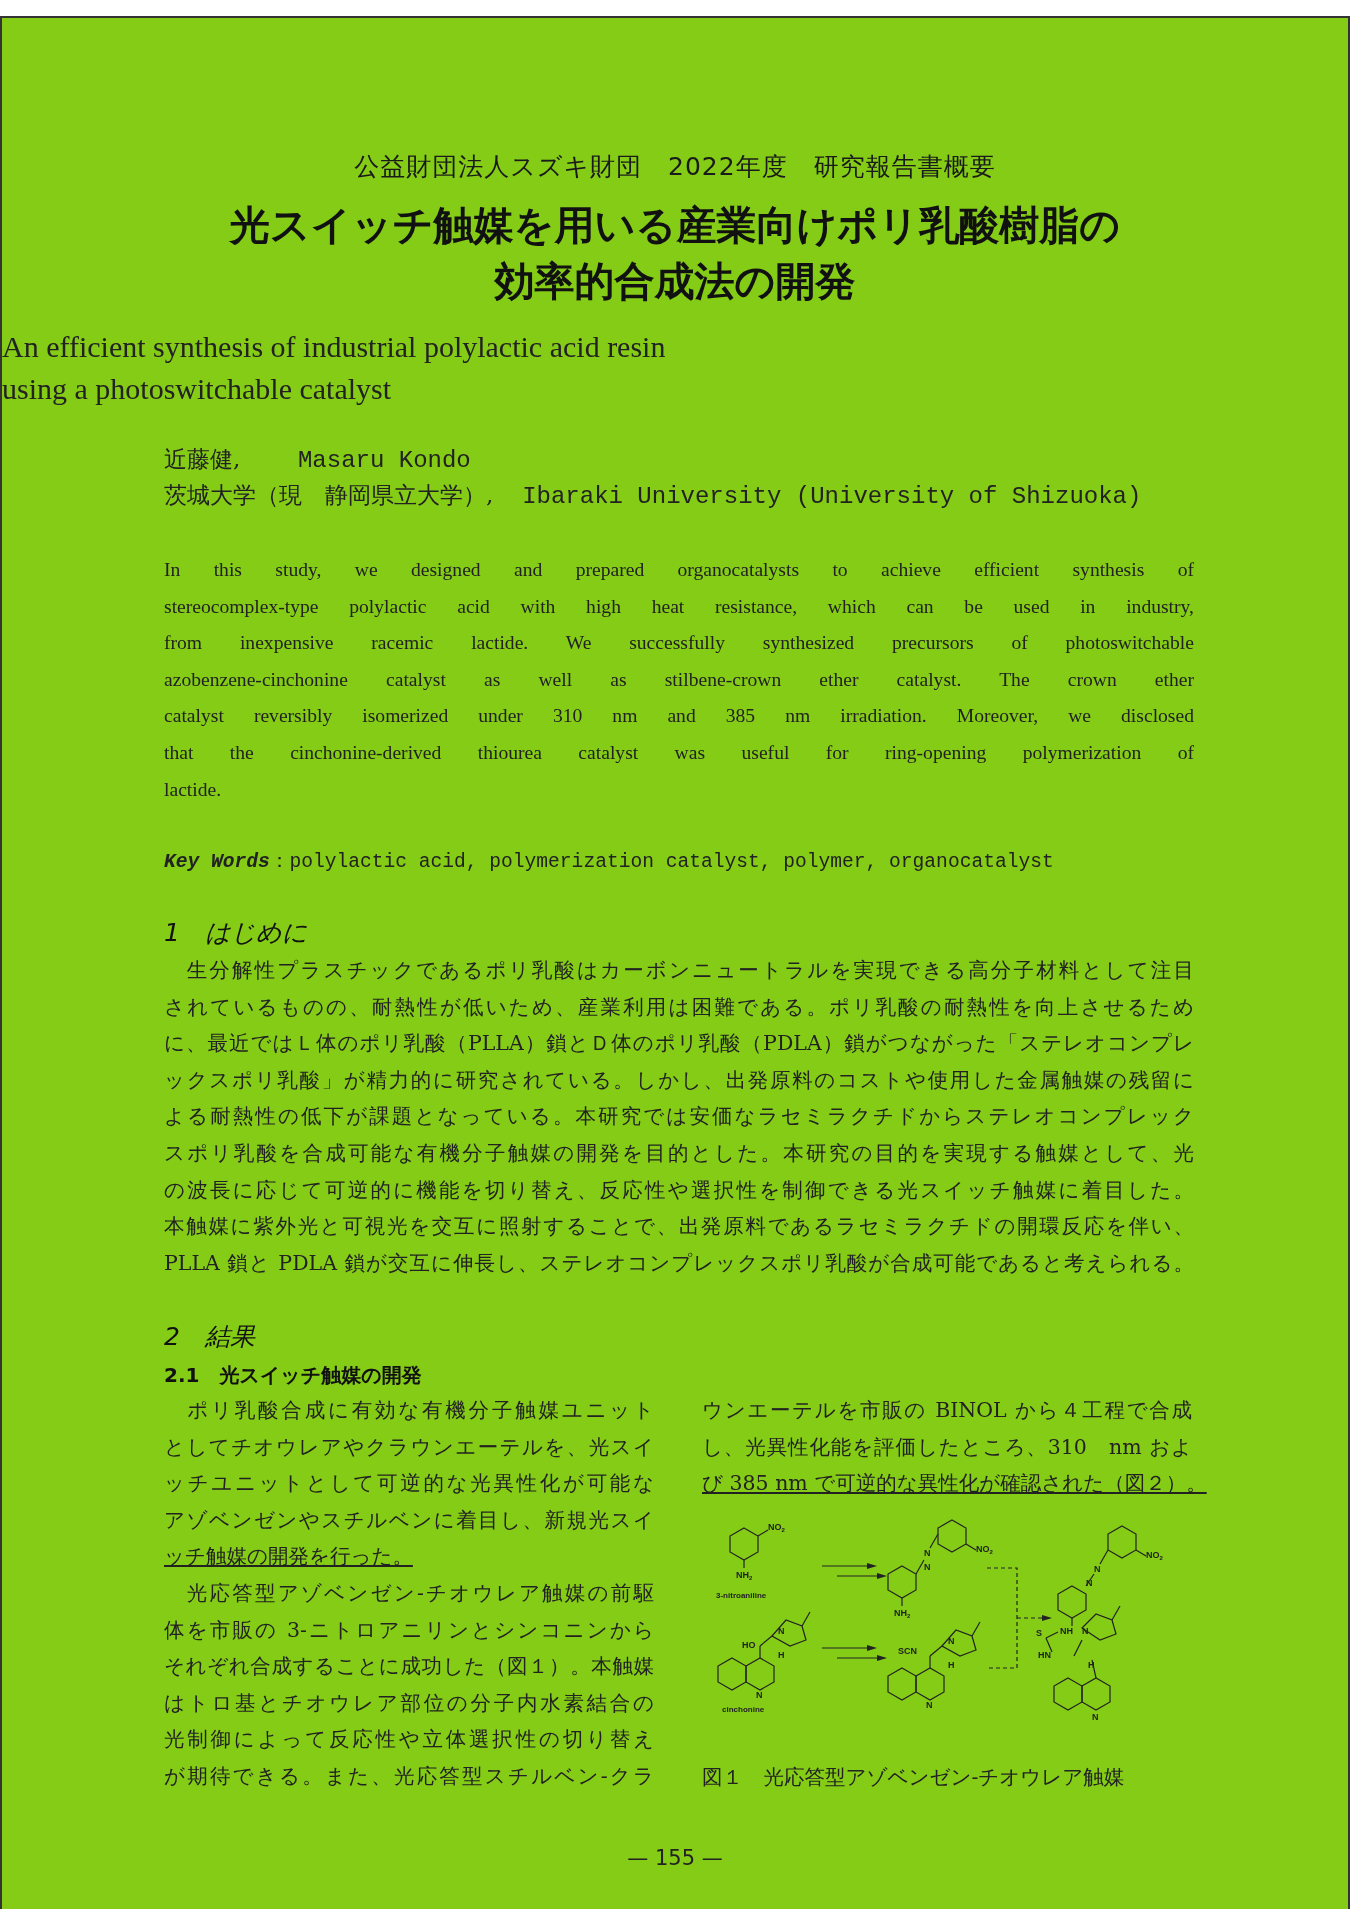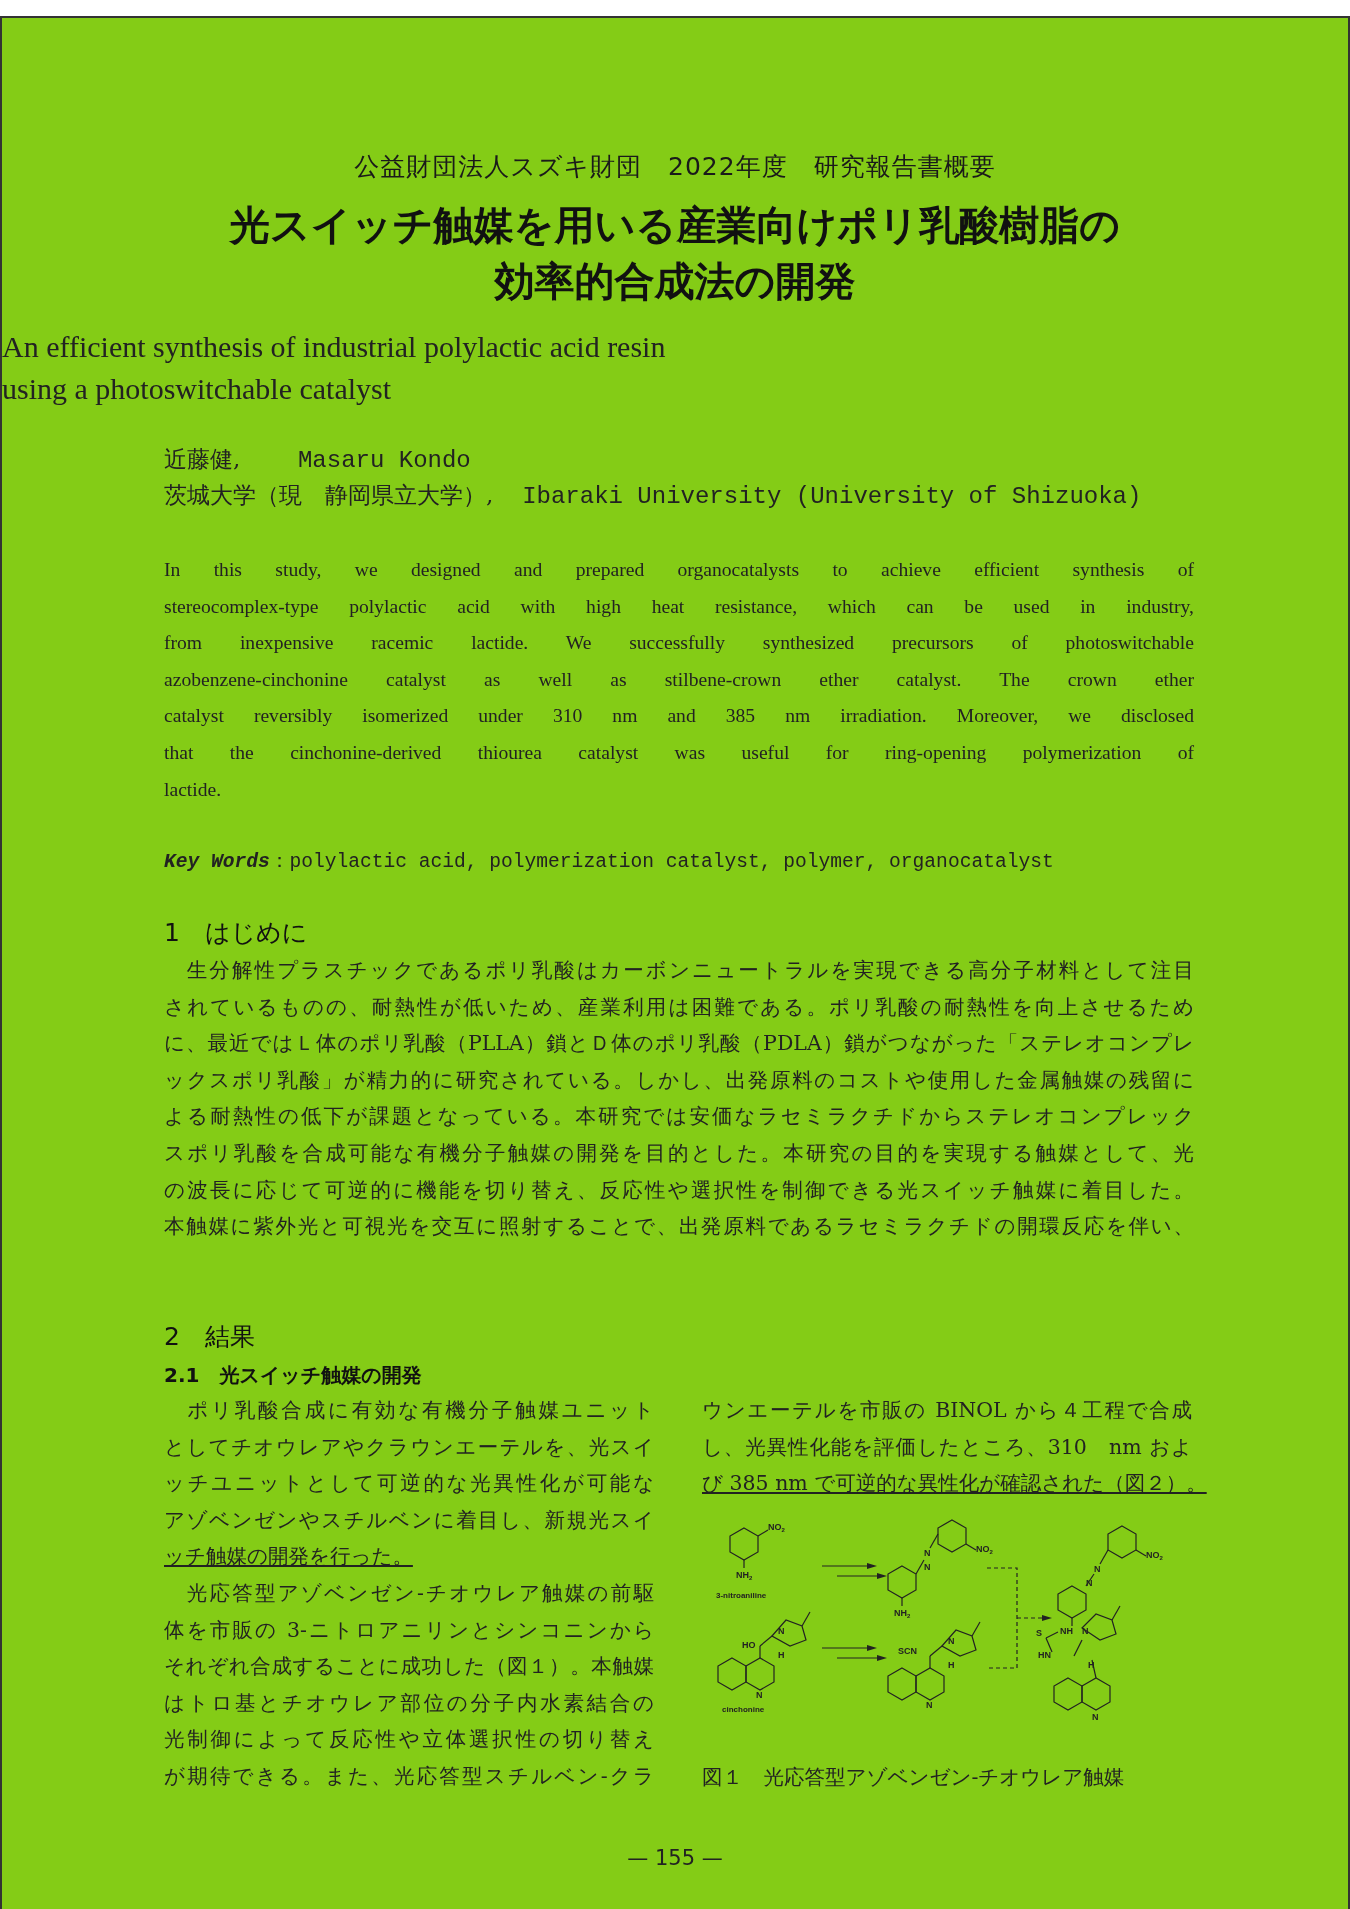--- a/index.html
+++ b/index.html
@@ -29,21 +29,21 @@
   .abstract {
     left: 162px; width: 1030px; top: 534px;
     font-family: Liberation Serif, serif; font-size: 19.6px; line-height: 36.6px; color: #222;
     text-align: justify; text-align-last: left;
   }
   .abstract .ln { display: block; text-align: justify; text-align-last: justify; white-space: nowrap; }
   .abstract .ln.last { text-align-last: left; }
   .keywords { left: 162px; top: 829px; font-family: "Liberation Mono", monospace; font-size: 19.6px; color: #222; }
   .keywords .label { font-weight: bold; font-style: italic; }
   .section-h {
-    font-family: "DejaVu Sans", sans-serif; font-size: 25px; color: #111;
+    font-family: "DejaVu Sans", sans-serif; font-size: 25px; color: #111; font-style: italic;
   }
   .sub-h { font-family: "DejaVu Sans", sans-serif; font-size: 20px; font-weight: bold; color: #111; }
   .body-ja {
     font-family: "DejaVu Serif", serif; font-size: 20.5px; line-height: 36.6px; color: #222;
   }
   .body-ja .ln { display: block; white-space: nowrap; text-align: justify; text-align-last: justify; }
   .body-ja .ln.last { text-align-last: left; text-decoration: underline; }
   .figure { left: 700px; top: 1490px; width: 520px; height: 240px; }
   .fig-caption { left: 700px; top: 1745px; font-family: "DejaVu Serif", serif; font-size: 20.5px; color: #222; }
   .page-num { left: 0; width: 1346px; top: 1828px; text-align: center; font-family: "DejaVu Sans", sans-serif; font-size: 21px; color: #222; }
@@ -86,20 +86,21 @@
   <div class="abs section-h" style="left:162px; top:898px;">1　はじめに</div>
   <div class="abs body-ja" style="left:162px; top:934px; width:1030px;">
     <span class="ln">　生分解性プラスチックであるポリ乳酸はカーボンニュートラルを実現できる高分子材料として注目</span>
     <span class="ln">されているものの、耐熱性が低いため、産業利用は困難である。ポリ乳酸の耐熱性を向上させるため</span>
     <span class="ln">に、最近ではＬ体のポリ乳酸（PLLA）鎖とＤ体のポリ乳酸（PDLA）鎖がつながった「ステレオコンプレ</span>
     <span class="ln">ックスポリ乳酸」が精力的に研究されている。しかし、出発原料のコストや使用した金属触媒の残留に</span>
     <span class="ln">よる耐熱性の低下が課題となっている。本研究では安価なラセミラクチドからステレオコンプレック</span>
     <span class="ln">スポリ乳酸を合成可能な有機分子触媒の開発を目的とした。本研究の目的を実現する触媒として、光</span>
     <span class="ln">の波長に応じて可逆的に機能を切り替え、反応性や選択性を制御できる光スイッチ触媒に着目した。</span>
     <span class="ln">本触媒に紫外光と可視光を交互に照射することで、出発原料であるラセミラクチドの開環反応を伴い、</span>
+    <span class="ln">PLLA 鎖と PDLA 鎖が交互に伸長し、ステレオコンプレックスポリ乳酸が合成可能であると考えられる。</span>
   </div>
 
   <div class="abs section-h" style="left:162px; top:1302px;">2　結果</div>
   <div class="abs sub-h" style="left:162px; top:1344px;">2.1　光スイッチ触媒の開発</div>
 
   <div class="abs body-ja" style="left:162px; top:1374px; width:490px;">
     <span class="ln">　ポリ乳酸合成に有効な有機分子触媒ユニット</span>
     <span class="ln">としてチオウレアやクラウンエーテルを、光スイ</span>
     <span class="ln">ッチユニットとして可逆的な光異性化が可能な</span>
     <span class="ln">アゾベンゼンやスチルベンに着目し、新規光スイ</span>

